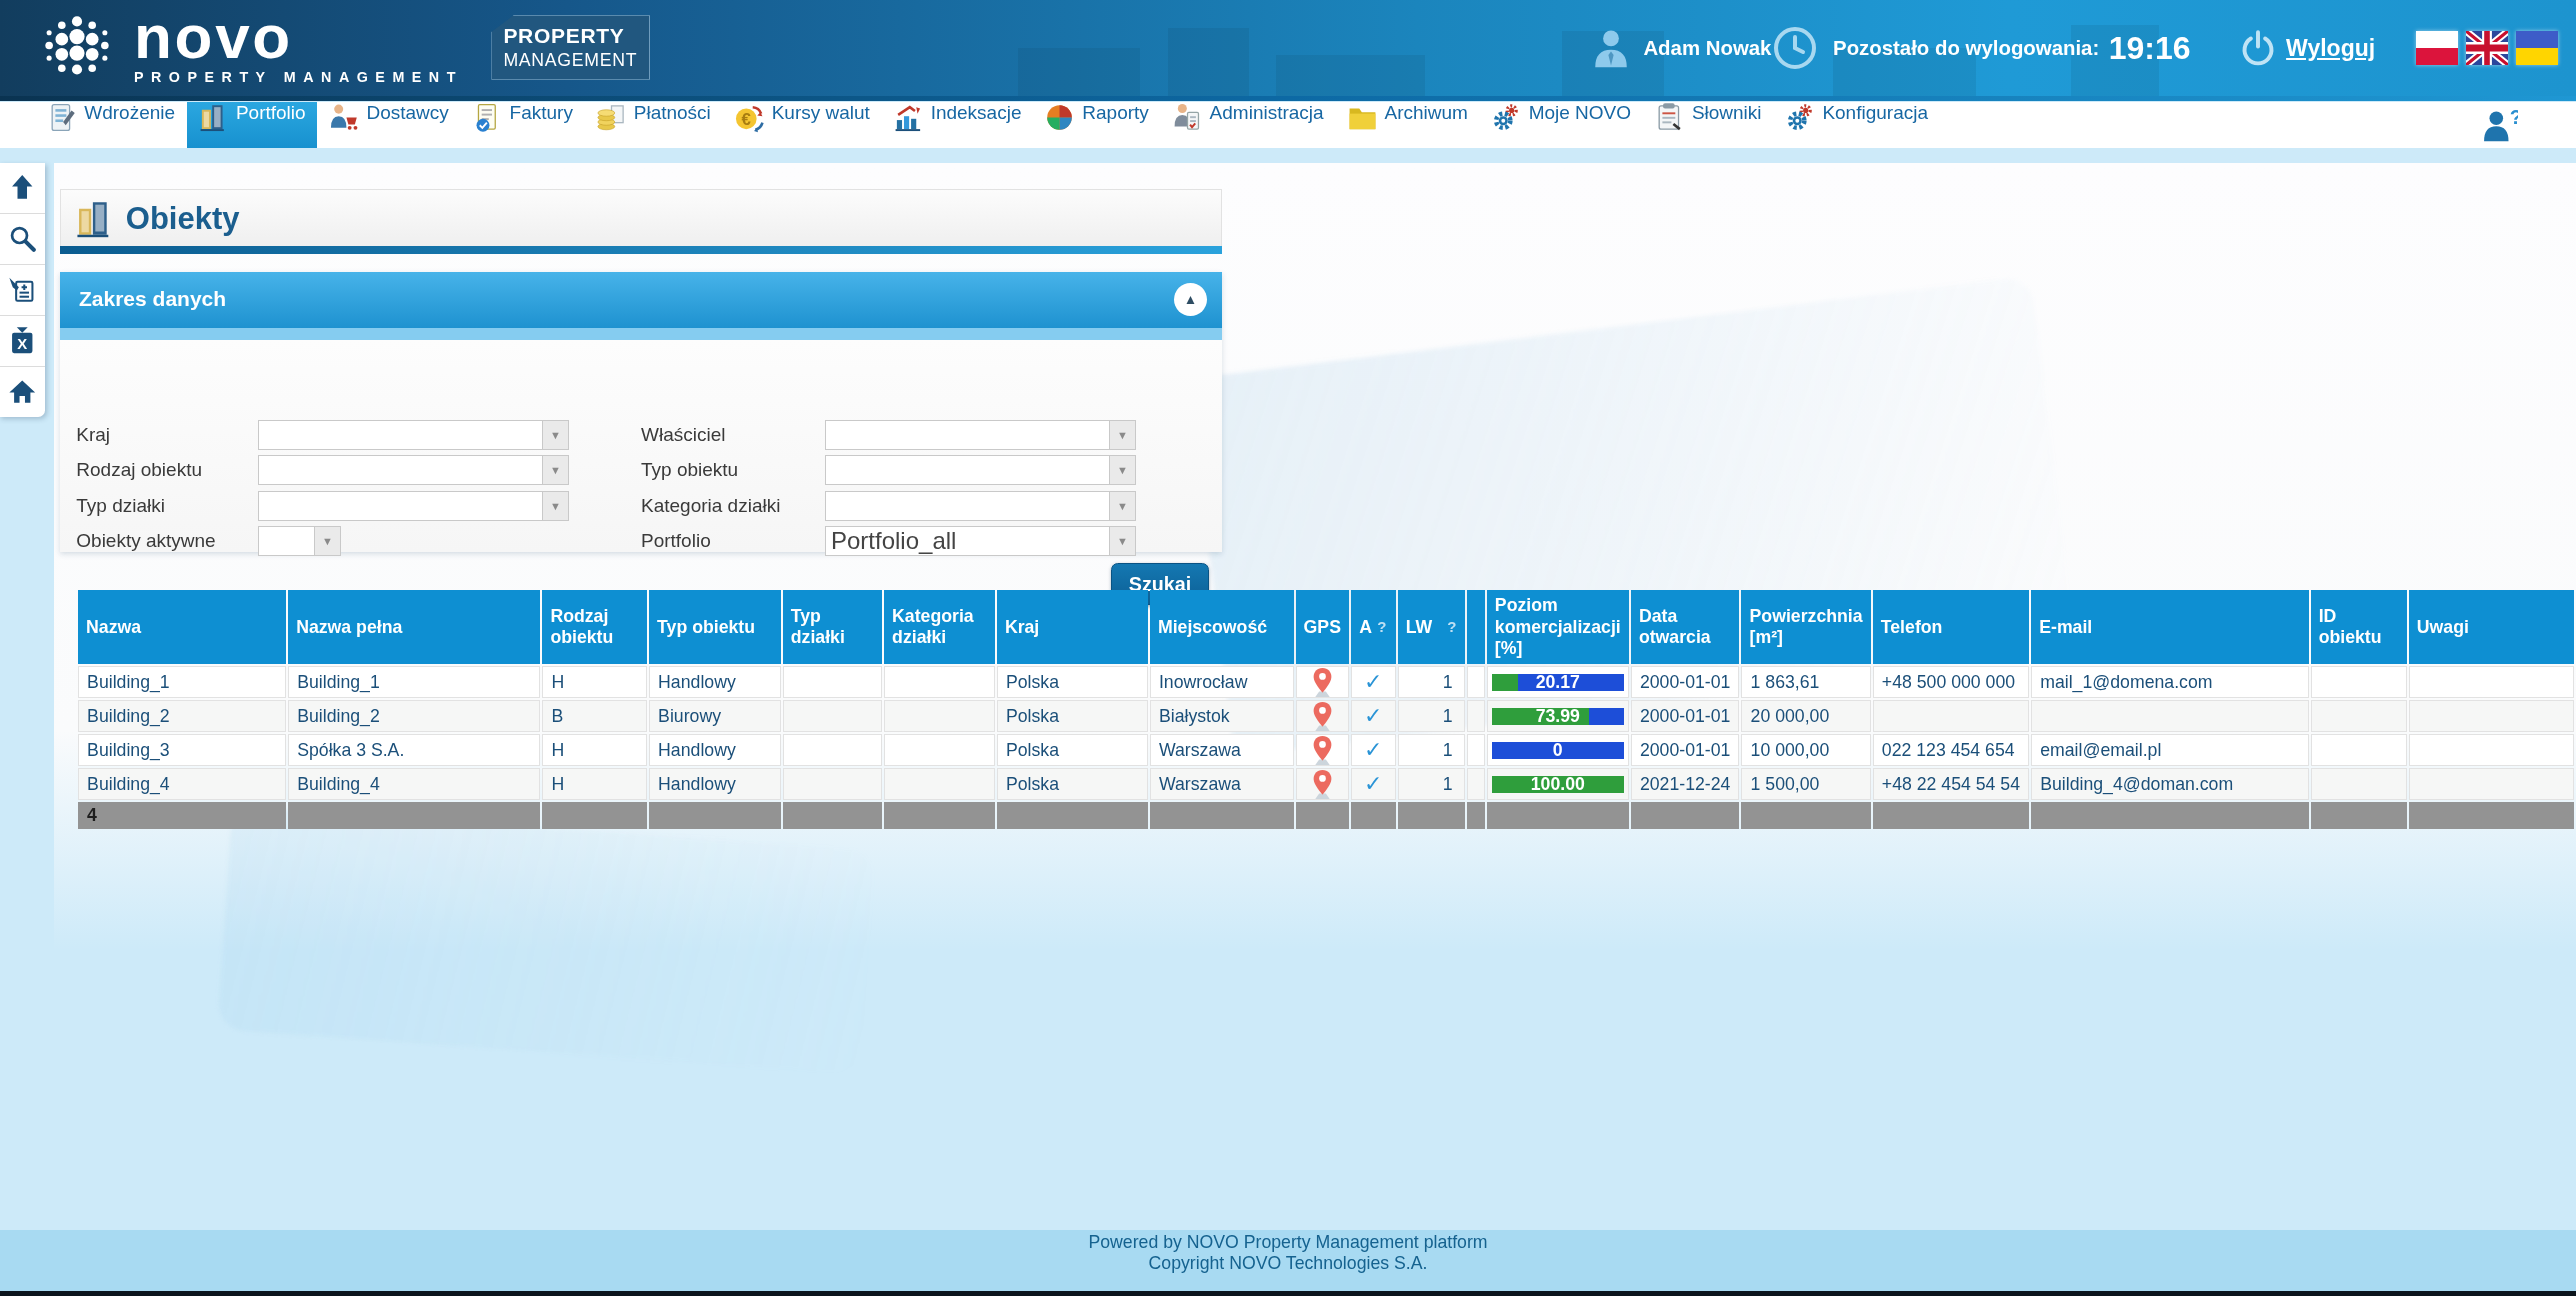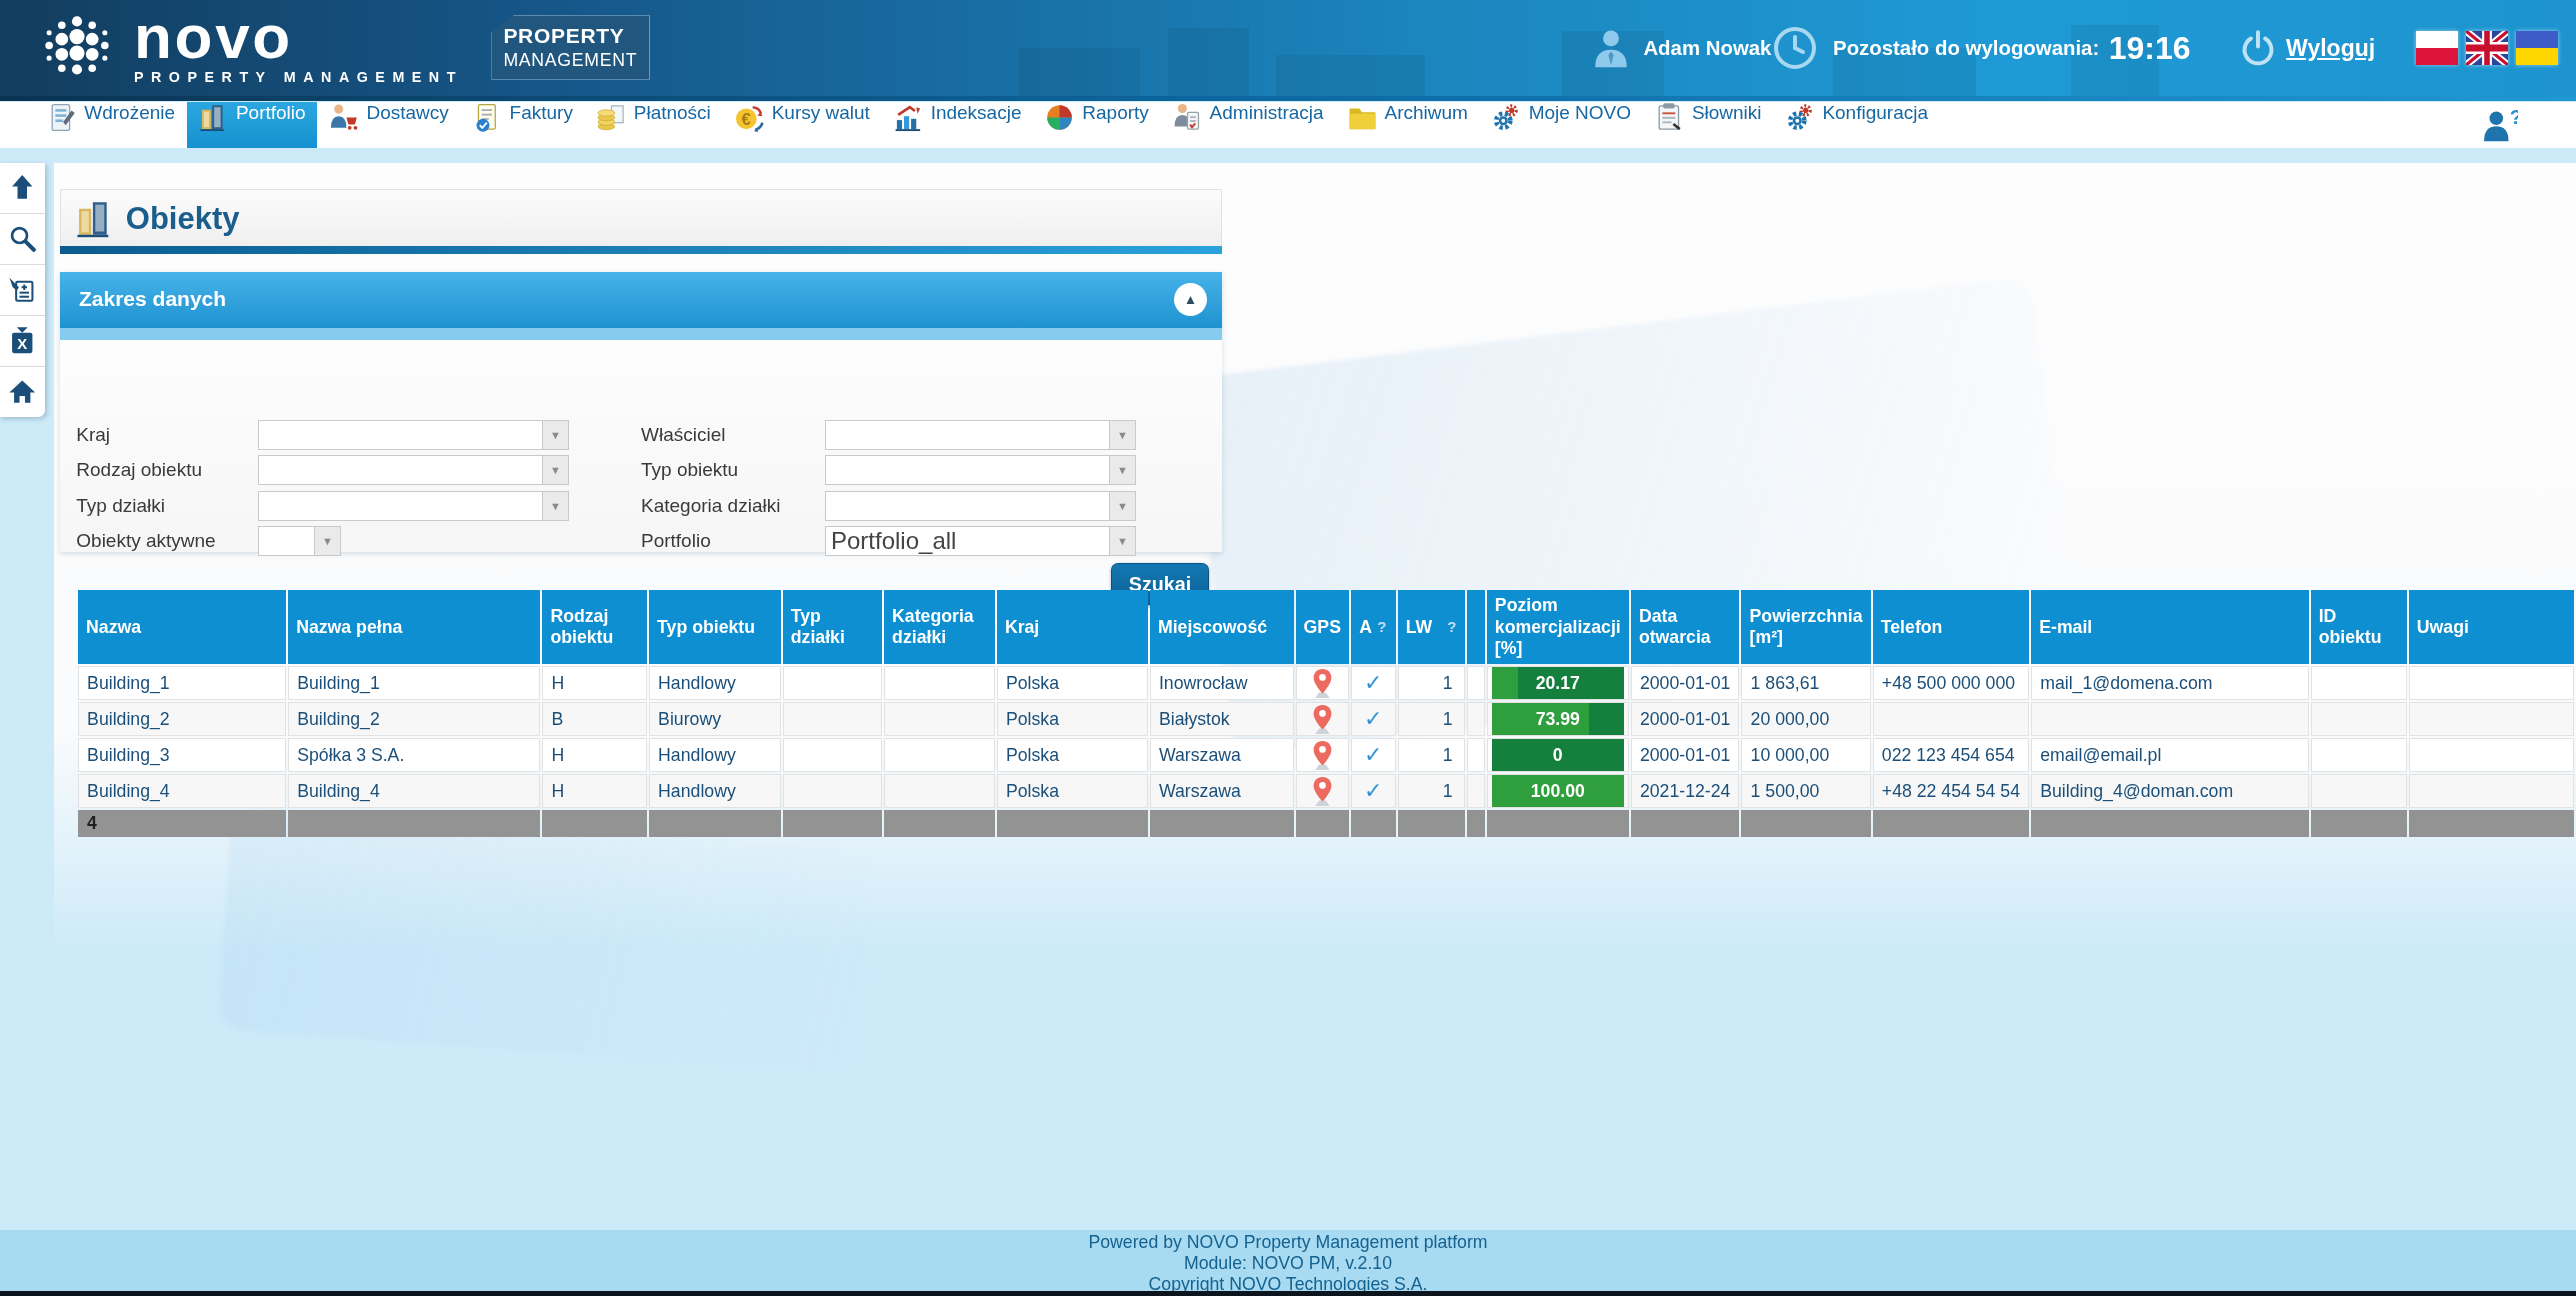--- a/index.html
+++ b/index.html
@@ -106,21 +106,21 @@
   .th-help{color:#bfe0f3;font-size:15px;font-weight:bold;}
   td{background:#fff;border:0.7px solid #e2e2e2;font-size:17.7px;color:#1b4f79;
     padding:0 8.1px;height:30px;box-sizing:border-box;vertical-align:middle;overflow:hidden;white-space:nowrap;}
   tr.alt td{background:#f6f7f6;}
   td.c-center{text-align:center;padding:0;}
   td.c-right{text-align:right;padding-right:11px;}
   .cell-link{cursor:pointer;}
   .pin-ico{width:23px;height:30px;display:inline-block;vertical-align:middle;}
   .chk{color:#2a94d6;font-size:22px;font-weight:bold;}
   td.c-bar{padding:0 4.1px;}
-  .pbar{position:relative;height:32px;background:#15803d;overflow:hidden;}
+  .pbar{position:relative;height:17px;background:#1d4ed8;overflow:hidden;}
   .pbar .fill{position:absolute;left:0;top:0;bottom:0;background:#2f9e3c;}
   .pbar .lab{position:absolute;left:0;top:0;right:0;bottom:0;display:flex;align-items:center;
     justify-content:center;color:#fff;font-weight:bold;font-size:17.7px;}
   tr.summary td{background:#939393;border-color:#939393;color:#1e1e1e;font-weight:bold;height:27px;}
   
   .footer{position:absolute;left:0;top:1230px;width:100%;height:66px;background:#a8daf2;
     text-align:center;color:#15628f;font-size:17.7px;line-height:21px;padding-top:2px;box-sizing:border-box;}
   .bottom-strip{position:absolute;left:0;bottom:0;width:100%;height:4.8px;background:#0c151d;}
 </style>
 </head>
@@ -678,17 +678,16 @@
           <td></td>
           <td></td>
           <td></td>
         </tr>
       </tbody>
     </table>
 </div>
 
 <div class="footer">
   <div>Powered by NOVO Property Management platform</div>
-  <div>Module: NOVO PM, v.2.10</div>
   <div>Copyright NOVO Technologies S.A.</div>
 </div>
 <div class="bottom-strip"></div>
 
 
 </body></html>

